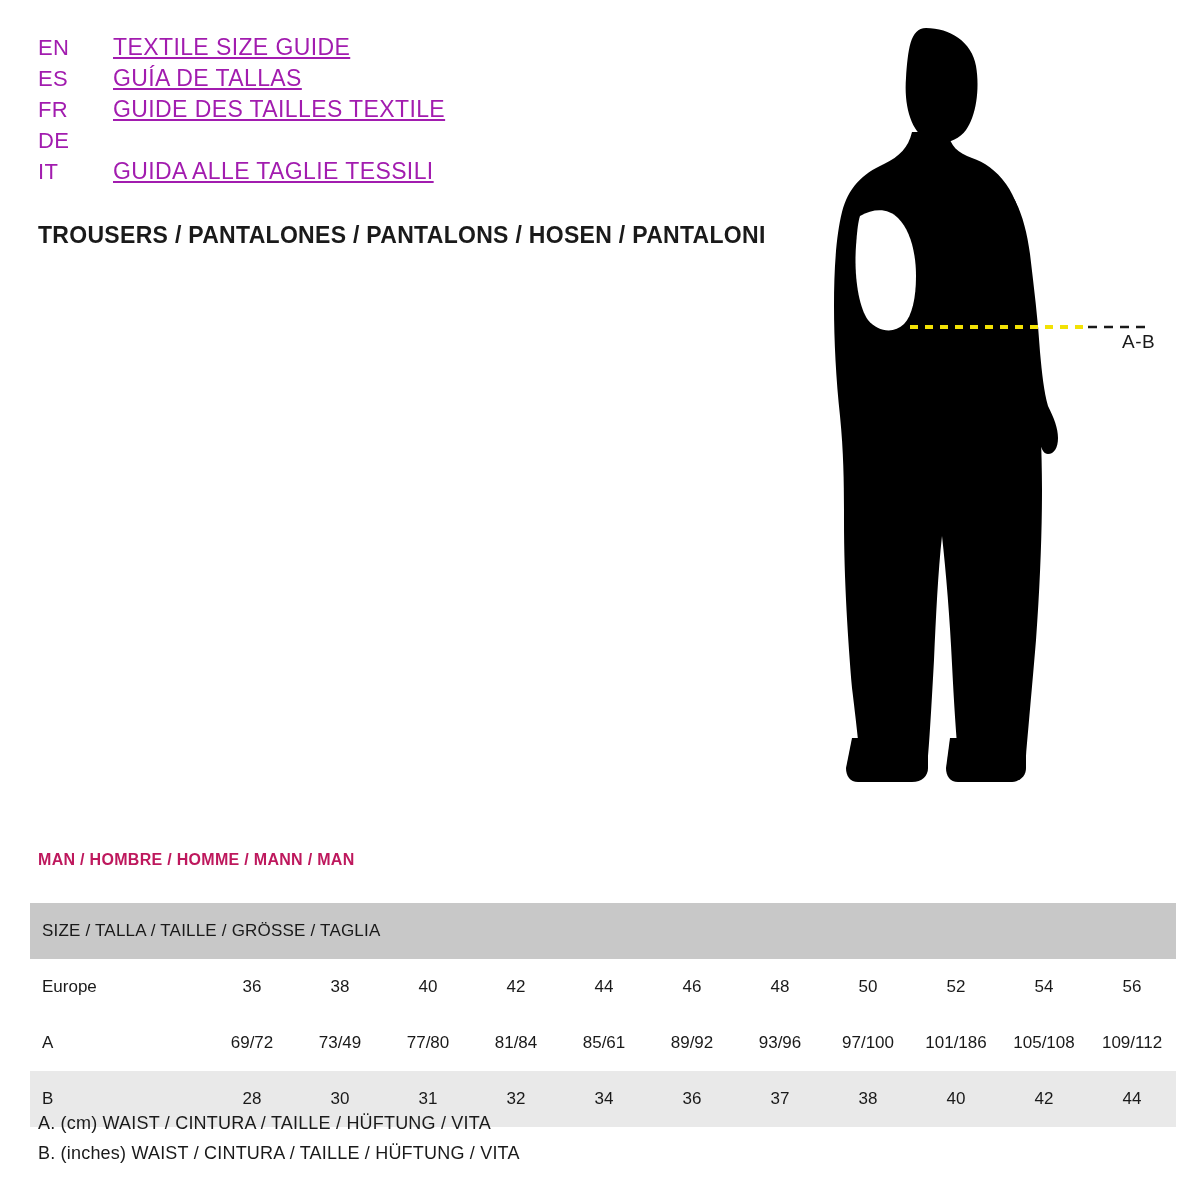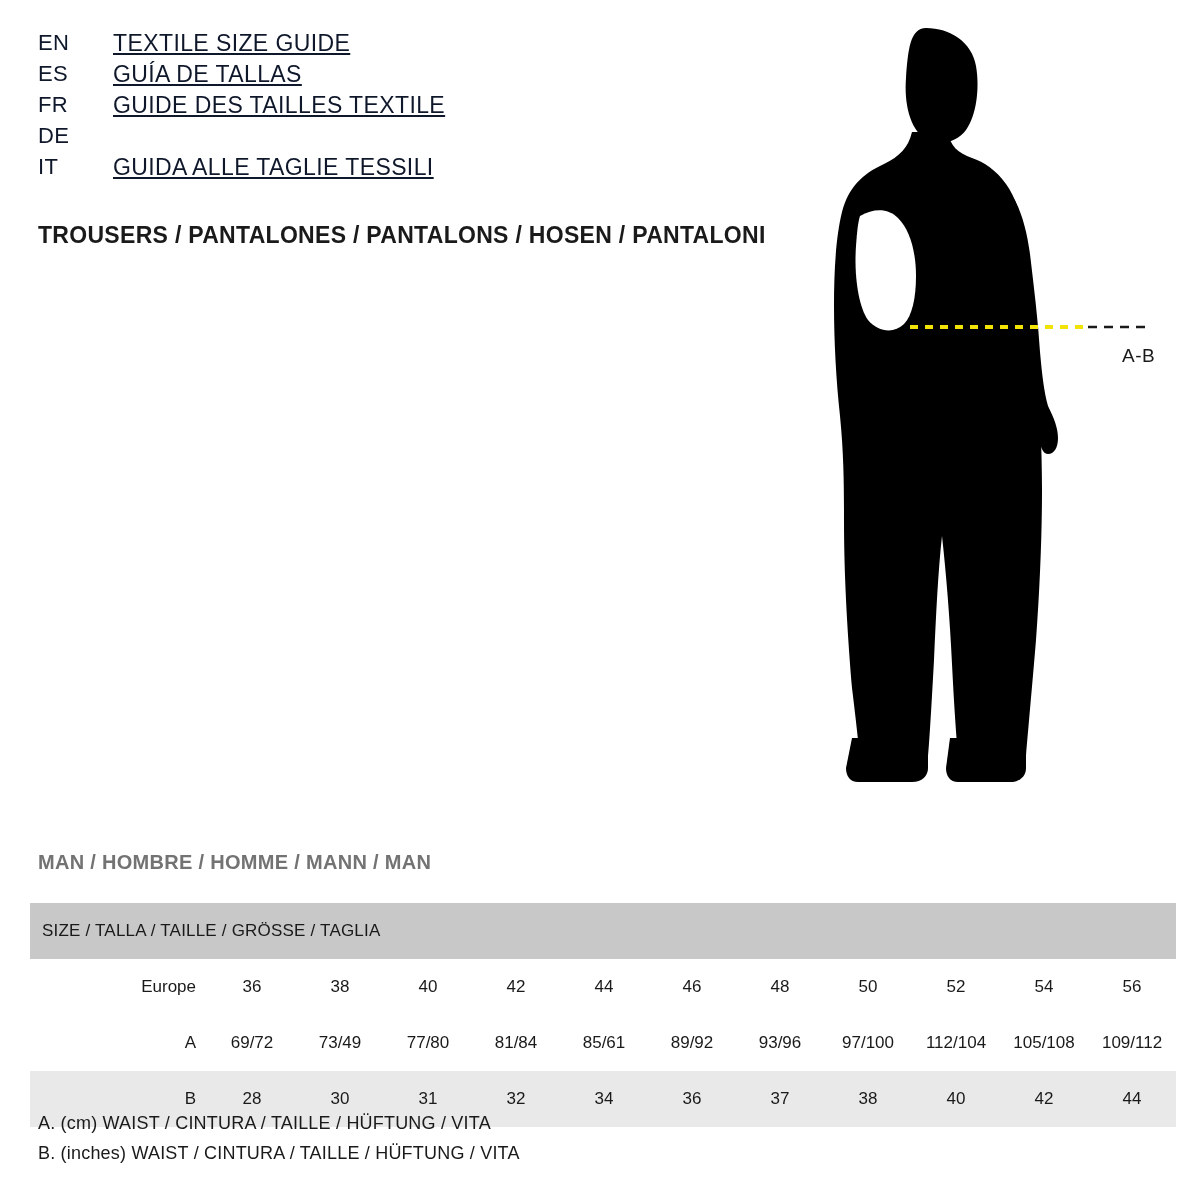--- a/index.html
+++ b/index.html
@@ -18,25 +18,25 @@
 
   
   #lang-block {
     position: absolute;
     left: 38px;
     top: 30px;
     width: 760px;
   }
   .lang-row {
     display: flex;
-    align-items: flex-start;
+    align-items: flex-end;
     height: 31px;
     font-size: 23px;
     letter-spacing: 0.4px;
-    color: #0f172a;
+    color: #a21caf;
   }
   .lang-code {
     width: 75px;
     flex: 0 0 75px;
     font-size: 22px;
   }
   .lang-text {
     font-size: 23px;
     text-decoration: underline;
   }
@@ -61,35 +61,35 @@
     height: 790px;
   }
   #figure-svg {
     position: absolute;
     left: 0;
     top: 0;
   }
   #ab-label {
     position: absolute;
     left: 322px;
-    top: 325px;
+    top: 311px;
     font-size: 19px;
     color: #1a1a1a;
     letter-spacing: 0.5px;
   }
 
   
   #gender-line {
     position: absolute;
     left: 38px;
     top: 851px;
-    font-size: 20px;
+    font-size: 16px;
     font-weight: bold;
     letter-spacing: 0.3px;
-    color: #737373;
+    color: #be185d;
   }
 
   #size-table {
     position: absolute;
     left: 30px;
     top: 903px;
     width: 1140px;
     border-collapse: collapse;
     table-layout: fixed;
   }
@@ -101,21 +101,21 @@
     padding: 12px;
   }
   #size-table thead th {
     background: #c8c8c8;
     text-align: left;
     padding-left: 12px;
     font-size: 17px;
     letter-spacing: 0.2px;
   }
   #size-table td.rowlabel {
-    text-align: right;
+    text-align: left;
     padding-left: 12px;
   }
   #size-table td.val {
     text-align: center;
   }
   #size-table tbody tr.shade td {
     background: #e9e9e9;
   }
   #size-table tbody tr.plain td {
     background: #ffffff;
@@ -264,21 +264,21 @@
     <tr class="plain">
       <td class="rowlabel">A</td>
       <td class="val">69/72</td>
       <td class="val">73/49</td>
       <td class="val">77/80</td>
       <td class="val">81/84</td>
       <td class="val">85/61</td>
       <td class="val">89/92</td>
       <td class="val">93/96</td>
       <td class="val">97/100</td>
-      <td class="val">112/104</td>
+      <td class="val">101/186</td>
       <td class="val">105/108</td>
       <td class="val">109/112</td>
     </tr>
     <tr class="shade">
       <td class="rowlabel">B</td>
       <td class="val">28</td>
       <td class="val">30</td>
       <td class="val">31</td>
       <td class="val">32</td>
       <td class="val">34</td>

